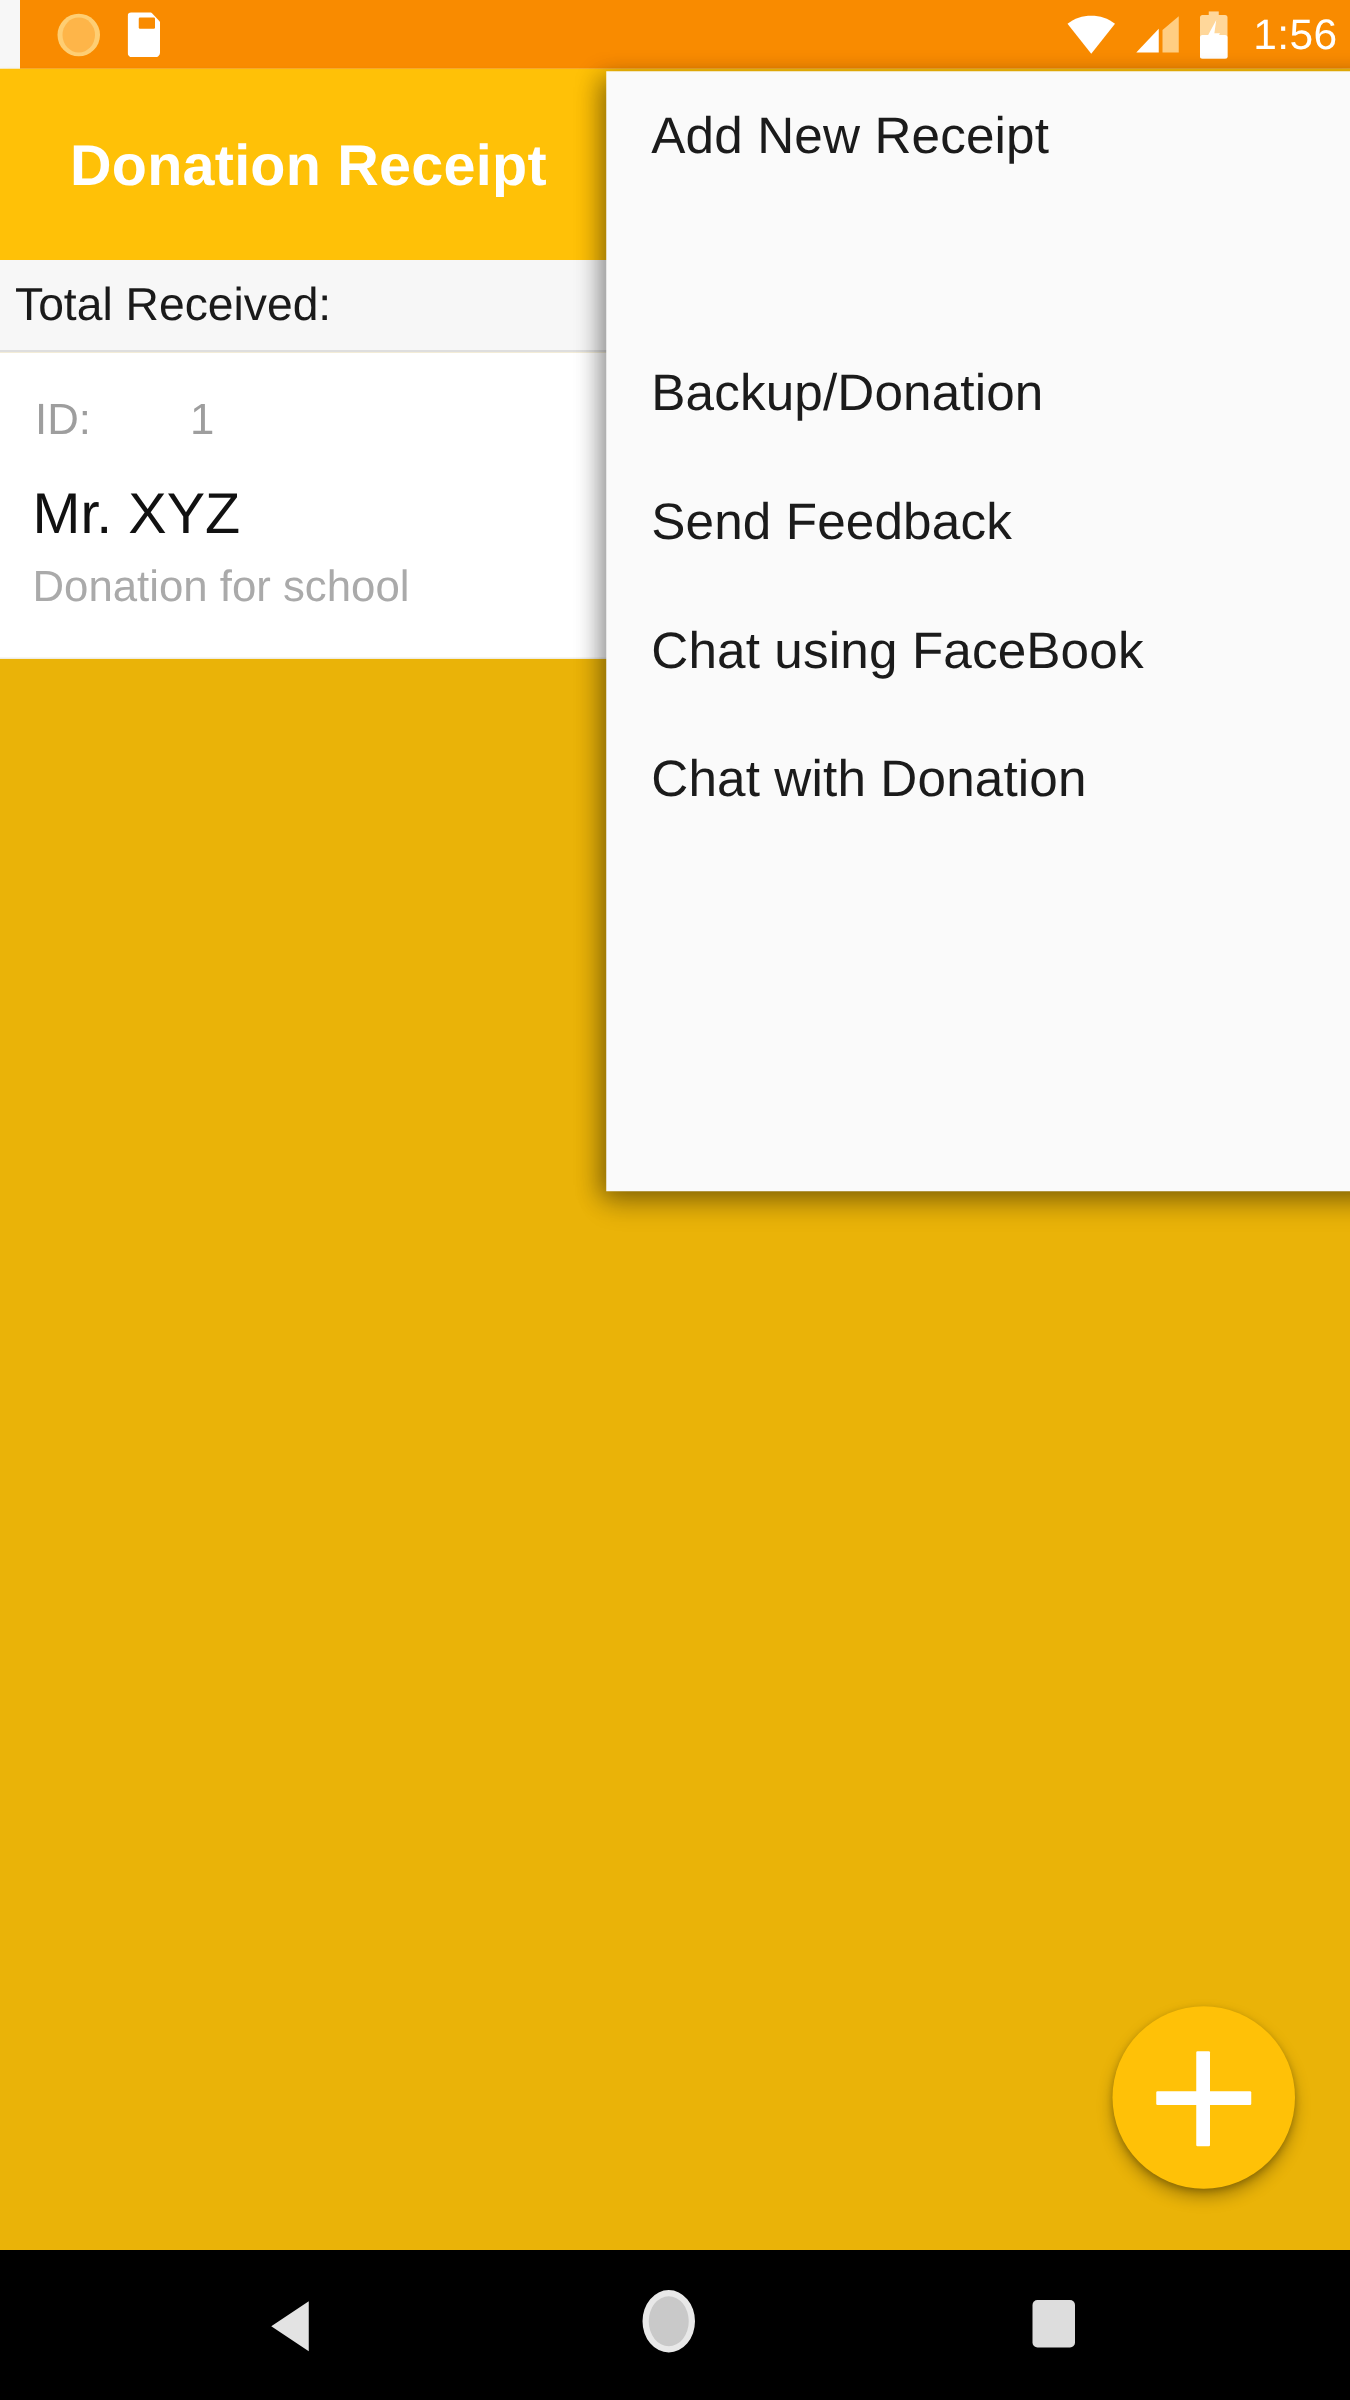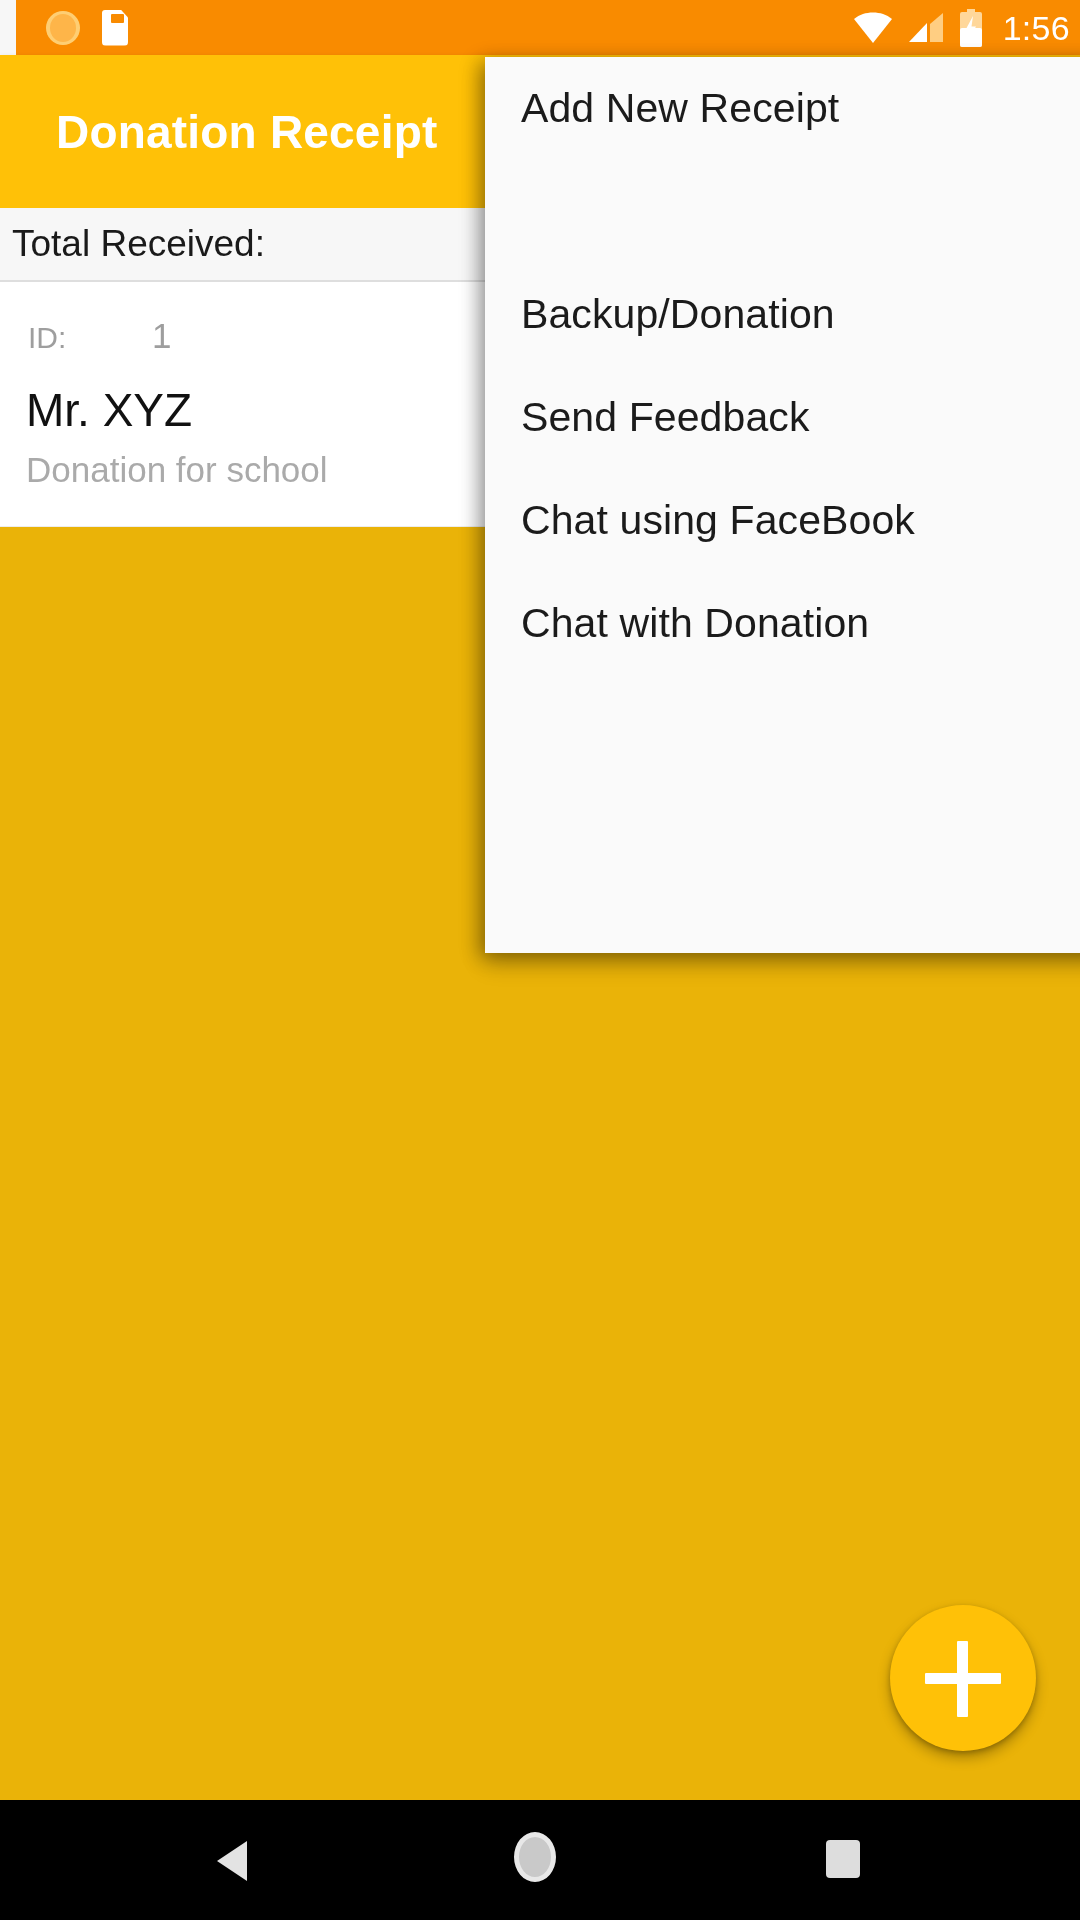--- a/index.html
+++ b/index.html
@@ -148,21 +148,21 @@
     padding: 34px 0 36px 0;
     border-bottom: 1px solid #EDEDED;
   }
   .row-id {
     display: flex;
     align-items: baseline;
     padding: 0 0 0 28px;
     height: 52px;
   }
   .id-label {
-    font-size: 30px;
+    font-size: 35px;
     color: #9E9E9E;
     width: 124px;
     white-space: nowrap;
   }
   .id-value {
     font-size: 35px;
     color: #9E9E9E;
     white-space: nowrap;
   }
   .row-name {

